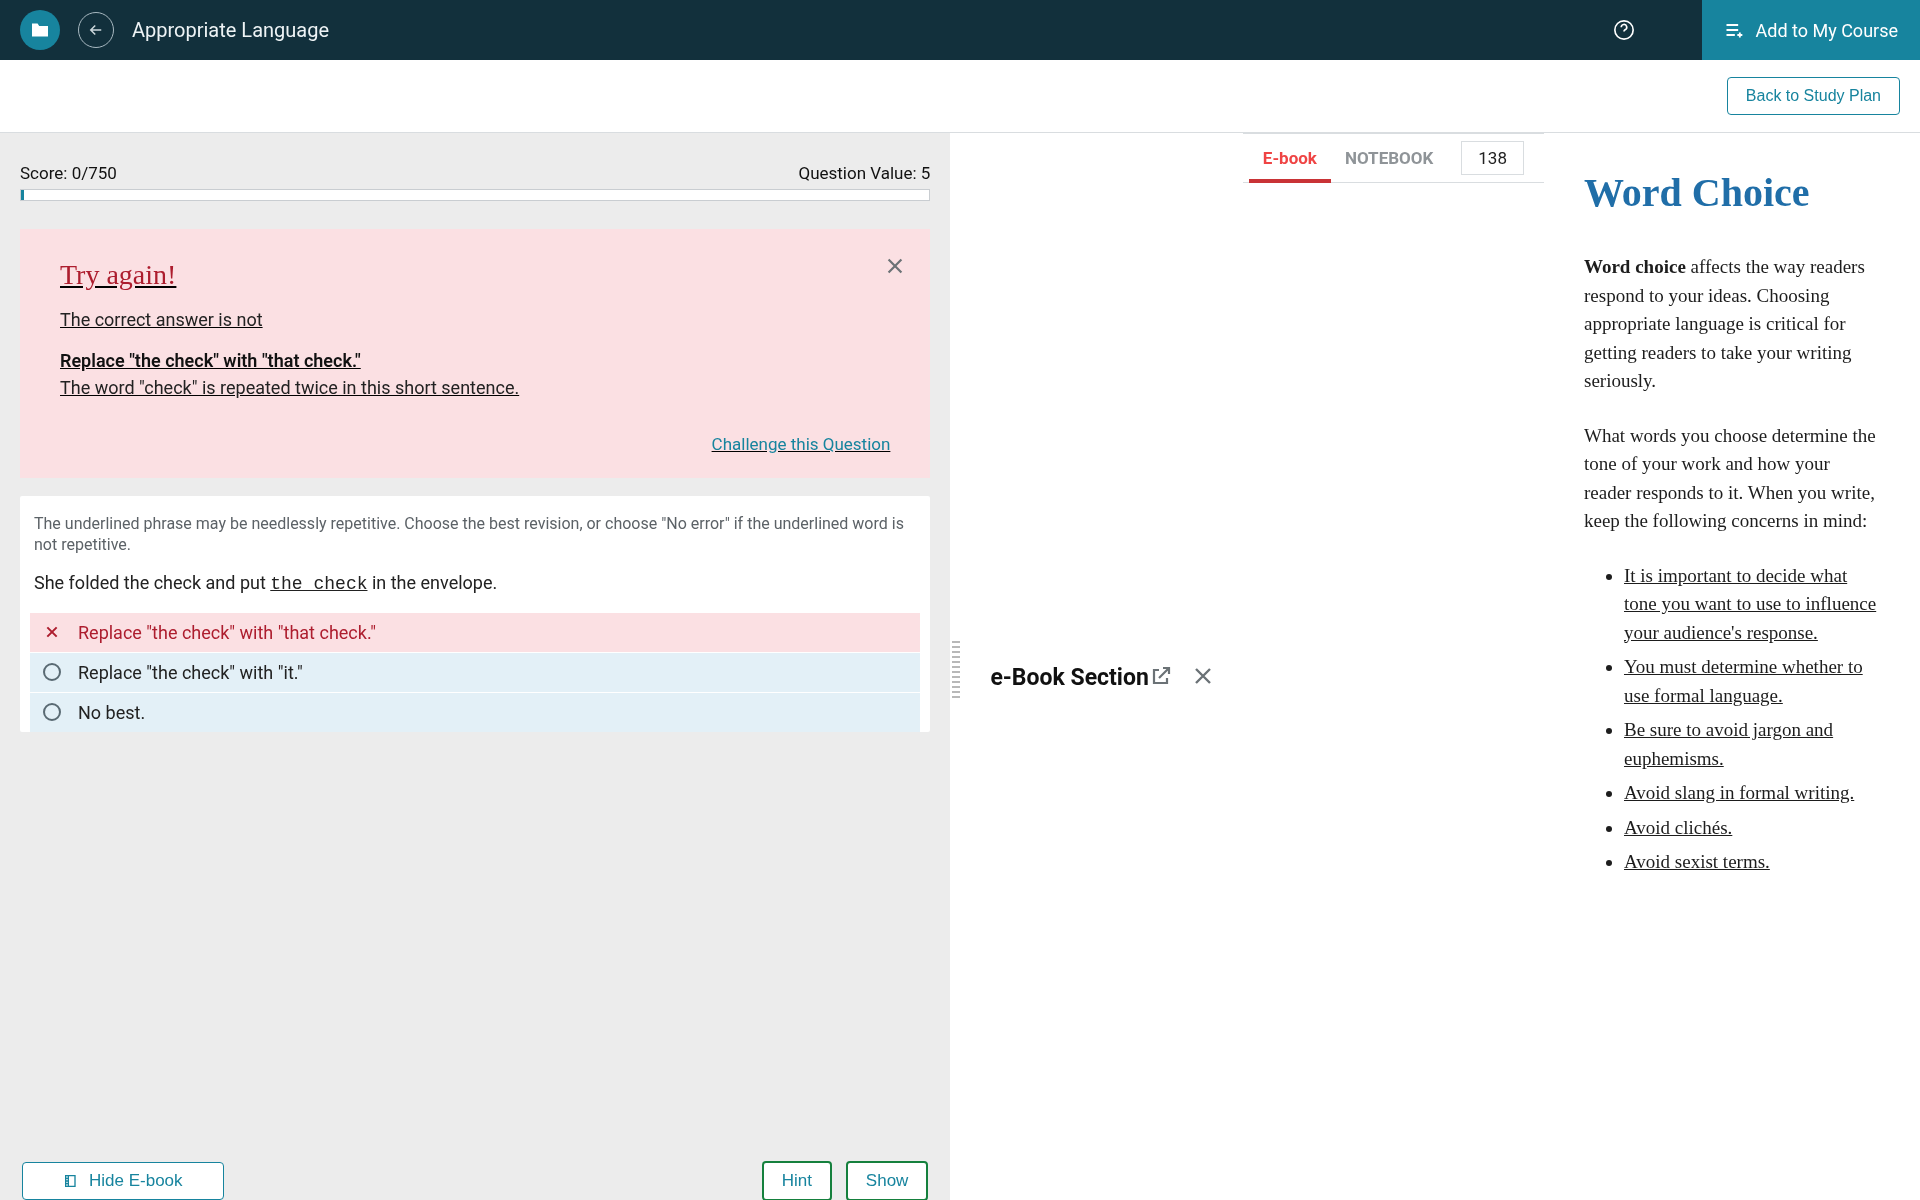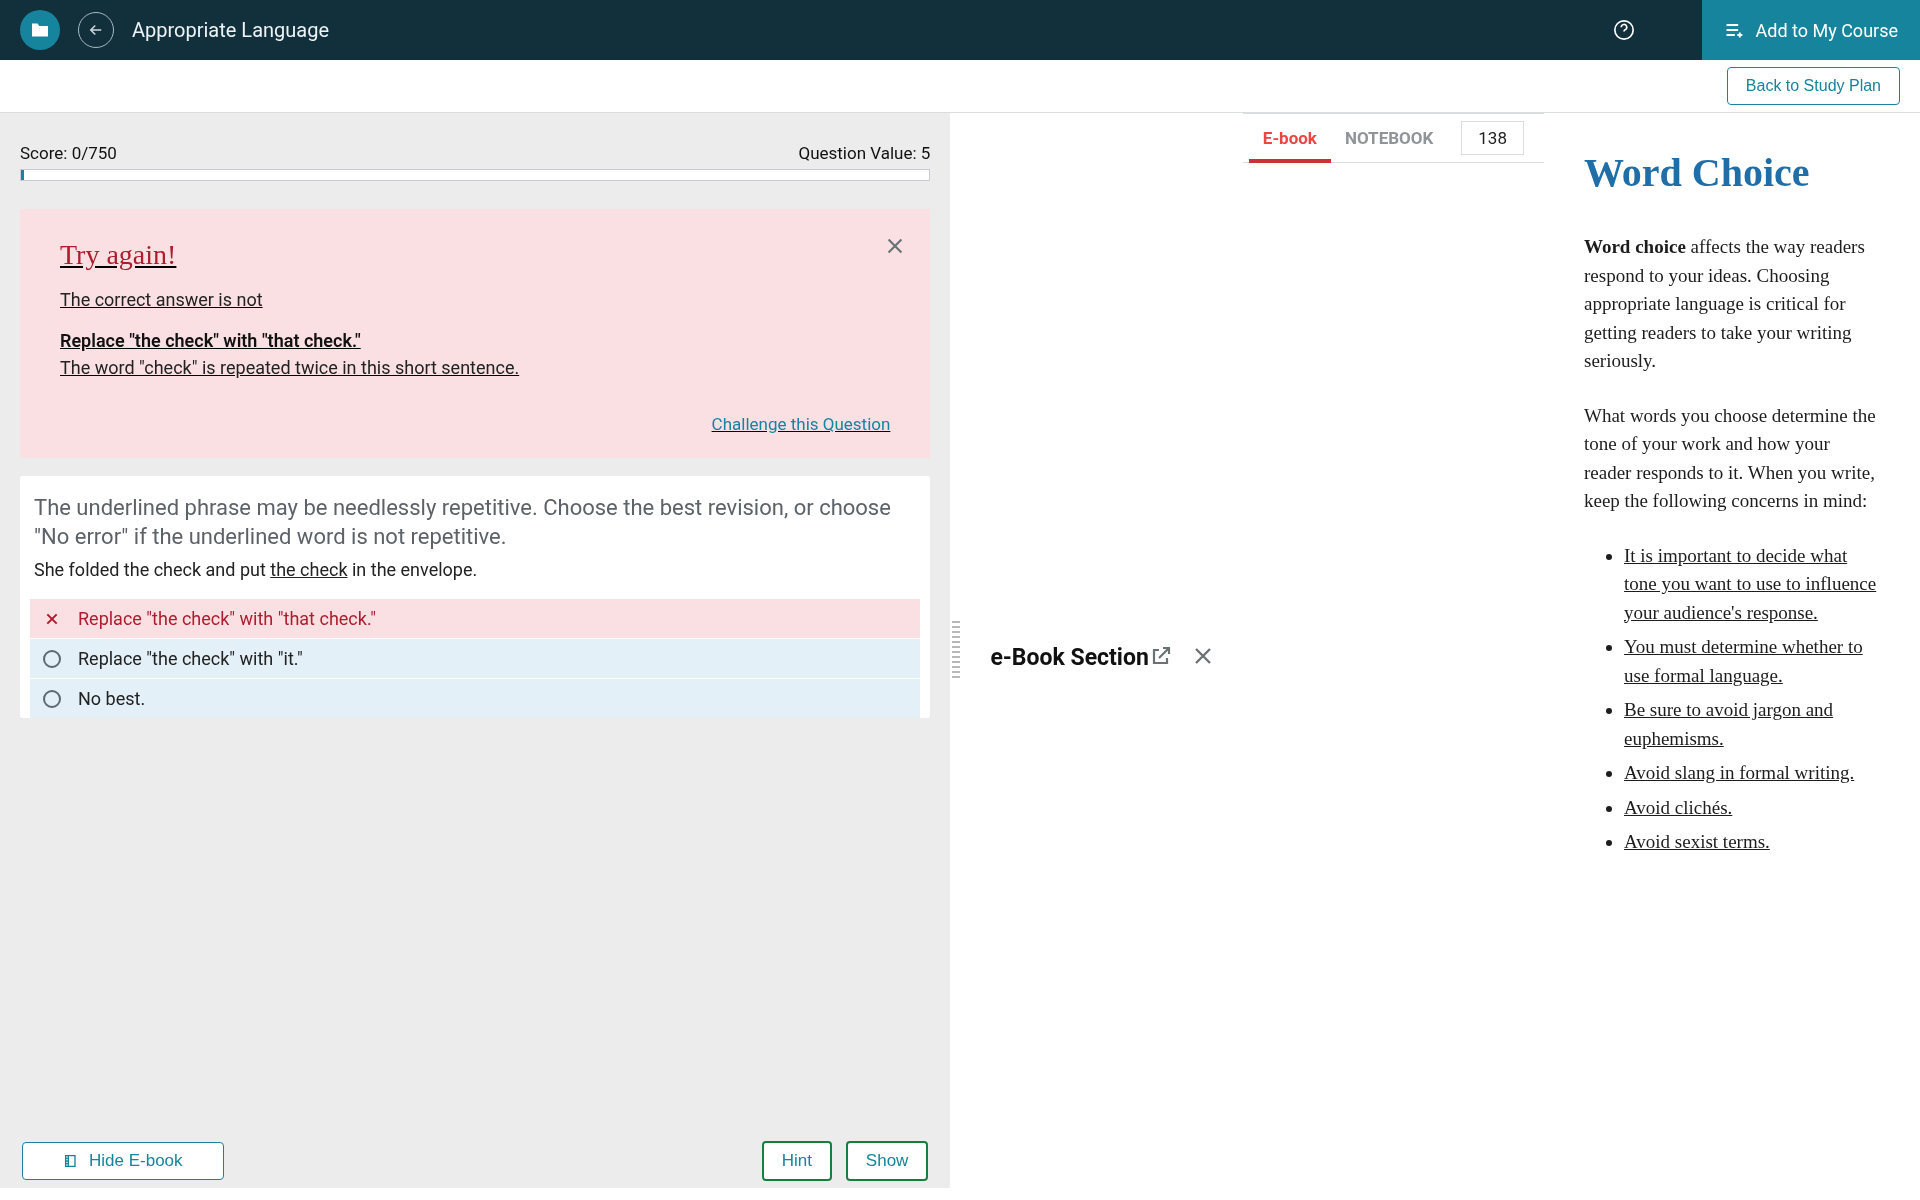--- a/index.html
+++ b/index.html
@@ -7,43 +7,43 @@
 .header { background: #12303c; height: 60px; display: flex; align-items: center; padding: 0 20px; color: #fff; position: relative; }
 .header-left { display: flex; align-items: center; gap: 18px; }
 .folder-btn { width: 40px; height: 40px; border-radius: 50%; background: #17849e; display: flex; align-items: center; justify-content: center; cursor: pointer; }
 .back-btn { width: 36px; height: 36px; border-radius: 50%; border: 1.5px solid #a8b9c1; display: flex; align-items: center; justify-content: center; cursor: pointer; }
 .page-title { font-size: 20px; font-weight: 400; color: #eef3f5; }
 .header-right { margin-left: auto; display: flex; align-items: center; gap: 36px; }
 .help-btn { width: 24px; height: 24px; margin-right: 30px; cursor: pointer; display: flex; align-items: center; justify-content: center; }
 .add-course-btn { background: #17849e; height: 60px; display: flex; align-items: center; gap: 12px; padding: 0 22px; cursor: pointer; font-size: 18px; margin-right: -20px; }
 .add-course-icon { display: flex; align-items: center; justify-content: center; }
 
-.subheader { height: 53px; border-bottom: 1px solid #d9dde0; display: flex; align-items: center; justify-content: flex-end; padding: 0 20px; background: #fff; }
+.subheader { height: 73px; border-bottom: 1px solid #d9dde0; display: flex; align-items: center; justify-content: flex-end; padding: 0 20px; background: #fff; }
 .back-plan-btn { border: 1px solid #17849e; color: #17849e; background: #fff; padding: 9px 18px; border-radius: 4px; font-size: 16px; cursor: pointer; }
 
 .main-area { display: flex; height: calc(100vh - 125px); }
 .left-panel { width: 49.5%; background: #ececec; display: flex; flex-direction: column; position: relative; }
 .quiz-scroll { flex: 1; overflow-y: auto; padding: 0 20px 80px 20px; }
 .score-row { display: flex; justify-content: space-between; font-size: 17px; padding-top: 30px; padding-bottom: 6px; color: #111; }
 .progress-bar { height: 12px; background: #fff; border: 1px solid #c9cdd1; position: relative; margin-bottom: 28px; }
 .progress-fill { position: absolute; left: 0; top: 0; bottom: 0; width: 3px; background: #17849e; }
 
 .feedback-card { background: #fbe0e3; padding: 30px 40px 24px 40px; position: relative; margin-bottom: 18px; text-decoration: underline; }
 .feedback-title { font-family: Georgia, "Times New Roman", serif; font-size: 28px; color: #ad1d2e; font-weight: 400; margin-bottom: 18px; }
 .feedback-close { position: absolute; right: 24px; top: 26px; cursor: pointer; color: #6b7276; }
 .feedback-close svg { width: 22px; height: 22px; }
 .feedback-sub { font-size: 18px; color: #222; margin-bottom: 20px; }
 .feedback-answer { font-size: 18px; font-weight: 600; color: #111; margin-bottom: 6px; }
 .feedback-explain { font-size: 18px; color: #222; margin-bottom: 36px; }
 .challenge-link { text-align: right; color: #17849e; font-size: 17px; cursor: pointer; }
 
 .question-block { background: #fff; padding: 18px 10px 0 10px; border-radius: 2px; }
-.question-prompt { font-size: 22px; color: #5c6267; line-height: 1.3; margin-bottom: 8px; padding: 0 4px; }
+.question-prompt { font-size: 16px; color: #5c6267; line-height: 1.3; margin-bottom: 16px; padding: 0 4px; }
 .question-text { font-size: 18px; color: #222; margin-bottom: 18px; padding: 0 4px; }
-.underlined { text-decoration: underline; }
+.underlined { text-decoration: underline; font-family: Liberation Mono, monospace; }
 .choice { display: flex; align-items: center; gap: 16px; padding: 9px 12px; font-size: 18px; cursor: pointer; border-top: 1px solid #fff; }
 .choice.incorrect { background: #fbe0e3; color: #ad1d2e; }
 .choice.neutral { background: #e3f0f7; color: #222; }
 .choice-icon { width: 20px; height: 20px; flex-shrink: 0; display: flex; align-items: center; justify-content: center; }
 .radio-circle { width: 18px; height: 18px; border: 2px solid #5a6a73; border-radius: 50%; }
 .x-mark svg { width: 16px; height: 16px; }
 
 .action-bar { position: absolute; bottom: 0; left: 0; right: 0; height: 54px; background: #ececec; display: flex; align-items: center; gap: 14px; padding: 0 22px; }
 .hide-ebook-btn { border: 1px solid #17849e; color: #17849e; background: #fff; padding: 8px 40px; border-radius: 4px; font-size: 17px; cursor: pointer; display: flex; align-items: center; gap: 10px; }
 .hint-btn, .show-btn { border: 2px solid #15803d; color: #17849e; background: #fff; padding: 8px 18px; border-radius: 4px; font-size: 17px; cursor: pointer; }

